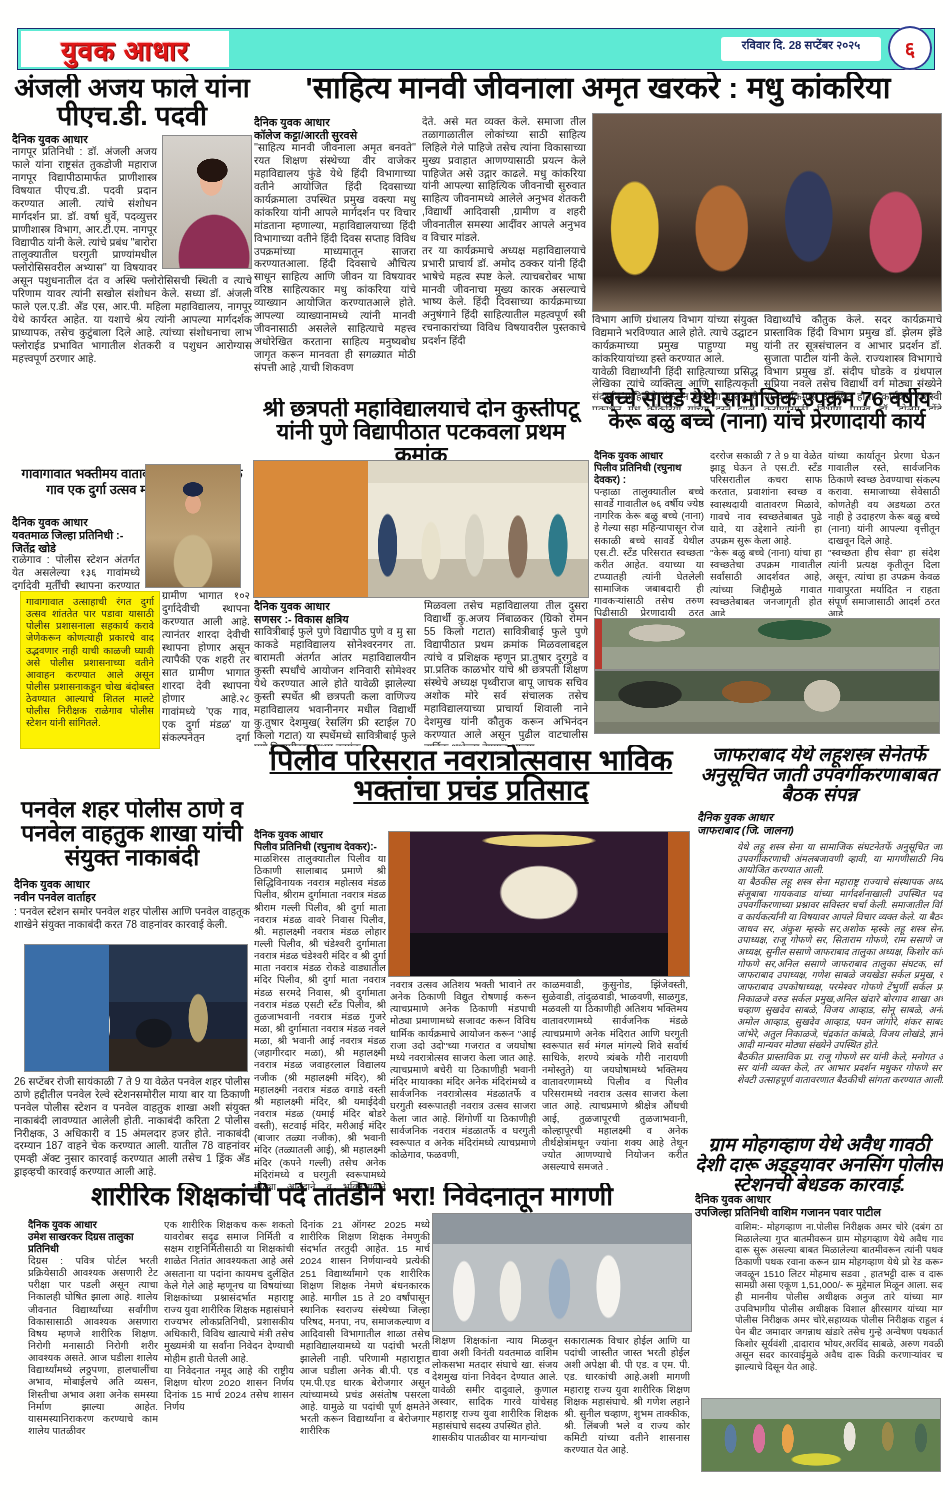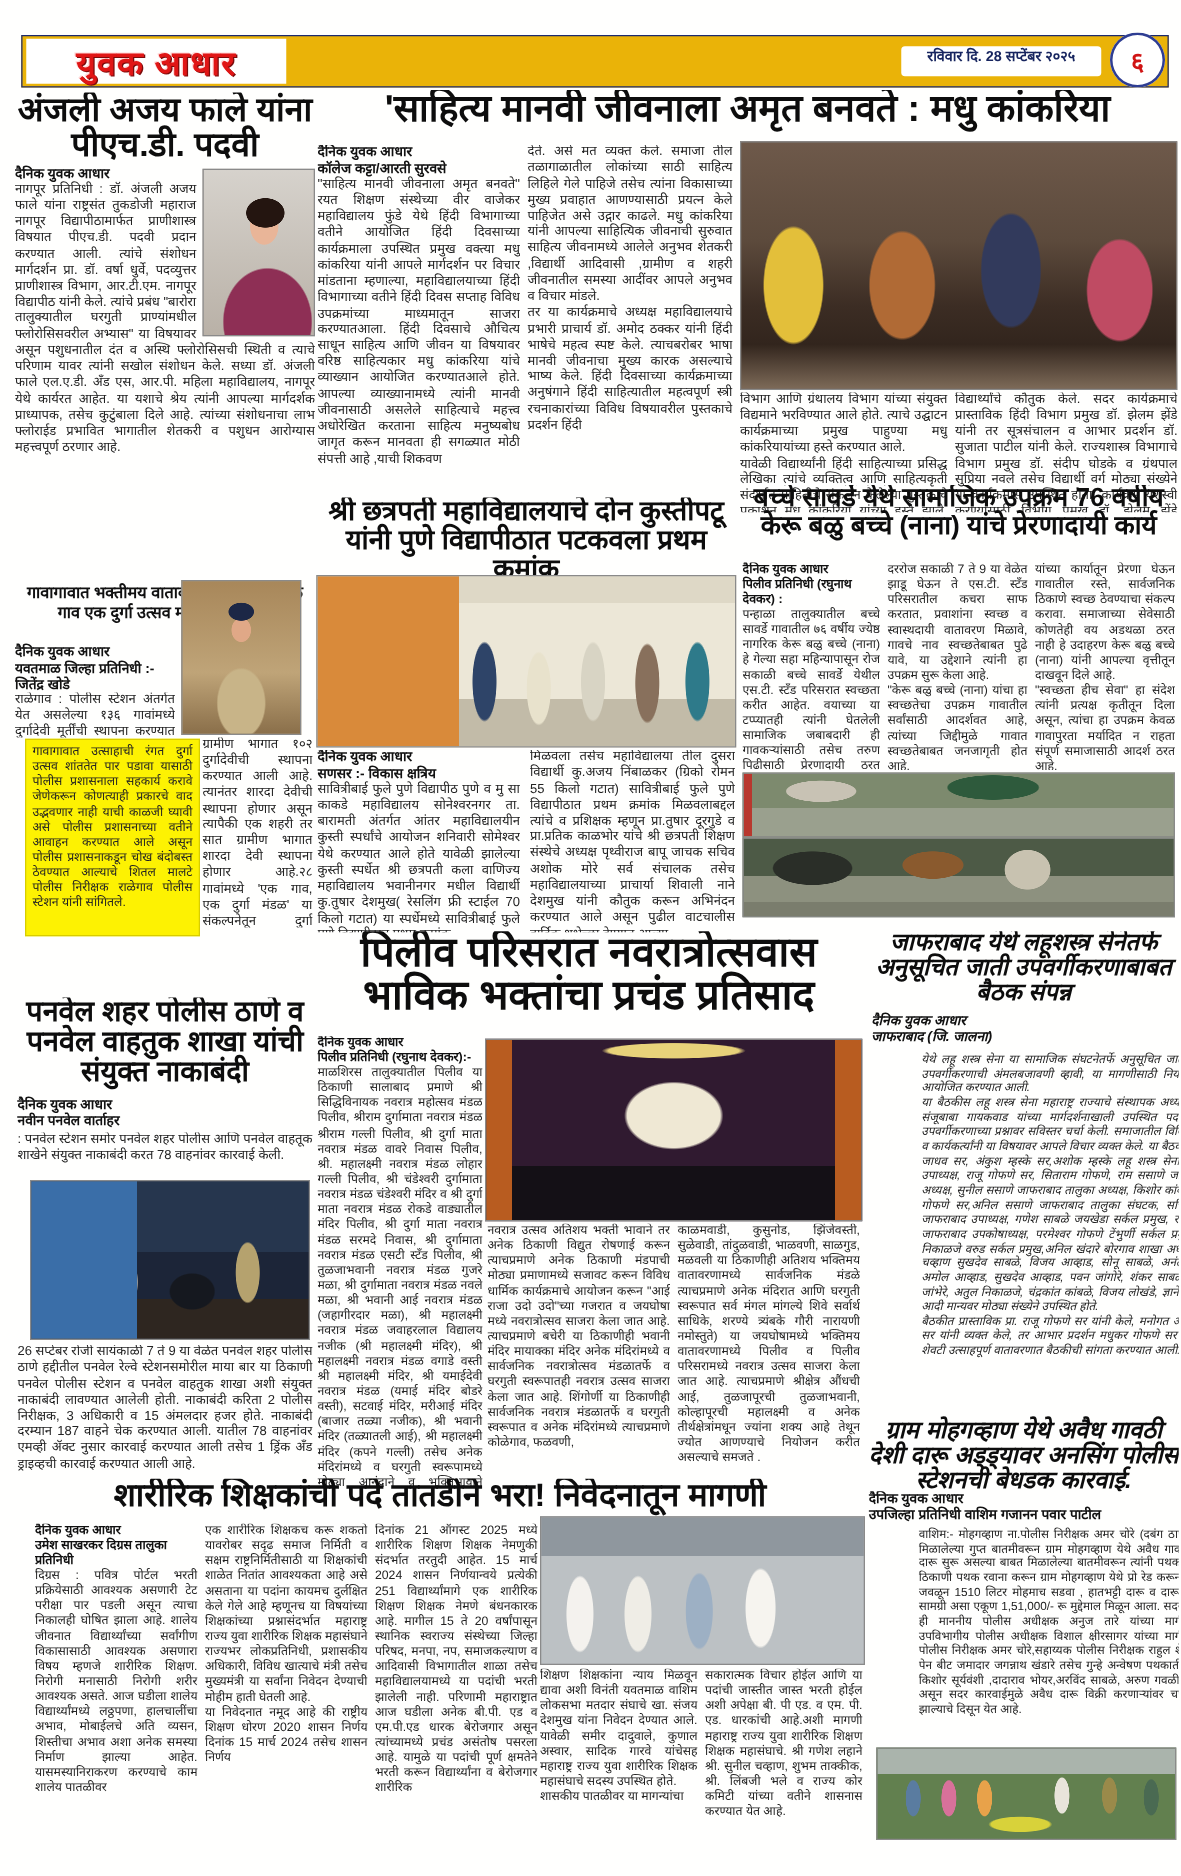--- a/index.html
+++ b/index.html
@@ -1,20 +1,20 @@
 <!DOCTYPE html>
 <html><head>
 <meta charset="utf-8">
 <style>
   html,body{margin:0;padding:0;background:#e8e8e6;}
   .page{position:relative;width:945px;height:1501px;background:#fffffe;margin:0 auto;
         font-family:"Liberation Sans","DejaVu Sans",sans-serif;color:#1a1a1a;overflow:hidden;}
   .abs{position:absolute;}
   
-  .mast-band{background:#eab308;border:1px solid #1c2a6e;}
+  .mast-band{background:#5eead4;border:1px solid #1c2a6e;}
   .logo-box{background:#ffffff;display:flex;align-items:center;justify-content:center;}
   .logo-text{color:#e01616;font-size:27px;font-weight:bold;letter-spacing:1px;
              text-shadow:1px 1px 0 #7a0c0c, -1px -1px 0 #ffd9d9;}
   .date-box{background:#ffffff;border-radius:3px;display:flex;align-items:flex-start;justify-content:center;
             font-size:11.5px;font-weight:bold;color:#17255f;}
   .page-circle{background:#ffffff;border-radius:50%;display:flex;align-items:center;justify-content:center;
                color:#d01414;font-size:20px;font-weight:bold;box-shadow:0 0 0 2px #2e3d92 inset;}
   
   .article{position:absolute;overflow:hidden;}
   .headline{font-weight:bold;color:#0d0d0d;text-align:center;line-height:1.04;margin:0;
@@ -112,21 +112,21 @@
   <section class="article" style="left:12px;top:74px;width:240px;height:334px;">
     <h2 class="headline" style="font-size:27px;">अंजली अजय फाले यांना पीएच.डी. पदवी</h2>
     <div style="margin-top:3px;">
       <div class="photo ph-anjali" style="position:relative;float:right;width:88px;height:132px;margin:2px 0 3px 5px;"></div>
       <div class="byline">दैनिक युवक आधार</div>
       <div class="body-text">नागपूर प्रतिनिधी : डॉ. अंजली अजय फाले यांना राष्ट्रसंत तुकडोजी महाराज नागपूर विद्यापीठामार्फत प्राणीशास्त्र विषयात पीएच.डी. पदवी प्रदान करण्यात आली. त्यांचे संशोधन मार्गदर्शन प्रा. डॉ. वर्षा धुर्वे, पदव्युत्तर प्राणीशास्त्र विभाग, आर.टी.एम. नागपूर विद्यापीठ यांनी केले. त्यांचे प्रबंध "बारोरा तालुक्यातील घरगुती प्राण्यांमधील फ्लोरोसिसवरील अभ्यास" या विषयावर असून पशुधनातील दंत व अस्थि फ्लोरोसिसची स्थिती व त्याचे परिणाम यावर त्यांनी सखोल संशोधन केले. सध्या डॉ. अंजली फाले एल.ए.डी. अँड एस, आर.पी. महिला महाविद्यालय, नागपूर येथे कार्यरत आहेत. या यशाचे श्रेय त्यांनी आपल्या मार्गदर्शक प्राध्यापक, तसेच कुटुंबाला दिले आहे. त्यांच्या संशोधनाचा लाभ फ्लोराईड प्रभावित भागातील शेतकरी व पशुधन आरोग्यास महत्त्वपूर्ण ठरणार आहे.</div>
     </div>
   </section>
 
   <section class="article" style="left:254px;top:72px;width:688px;height:338px;">
-    <h2 class="headline" style="font-size:30px;">'साहित्य मानवी जीवनाला अमृत बनवते : मधु कांकरिया</h2>
+    <h2 class="headline" style="font-size:30px;">'साहित्य मानवी जीवनाला अमृत खरकरे : मधु कांकरिया</h2>
     <div class="abs" style="left:0;top:44px;width:162px;height:294px;overflow:hidden;">
       <div class="byline">दैनिक युवक आधार</div>
       <div class="byline">कॉलेज कट्टा/आरती सुरवसे</div>
       <div class="body-text">''साहित्य मानवी जीवनाला अमृत बनवते'' रयत शिक्षण संस्थेच्या वीर वाजेकर महाविद्यालय फुंडे येथे हिंदी विभागाच्या वतीने आयोजित हिंदी दिवसाच्या कार्यक्रमाला उपस्थित प्रमुख वक्त्या मधु कांकरिया यांनी आपले मार्गदर्शन पर विचार मांडताना म्हणाल्या, महाविद्यालयाच्या हिंदी विभागाच्या वतीने हिंदी दिवस सप्ताह विविध उपक्रमांच्या माध्यमातून साजरा करण्यातआला. हिंदी दिवसाचे औचित्य साधून साहित्य आणि जीवन या विषयावर वरिष्ठ साहित्यकार मधु कांकरिया यांचे व्याख्यान आयोजित करण्यातआले होते. आपल्या व्याख्यानामध्ये त्यांनी मानवी जीवनासाठी असलेले साहित्याचे महत्त्व अधोरेखित करताना साहित्य मनुष्यबोध जागृत करून मानवता ही सगळ्यात मोठी संपत्ती आहे ,याची शिकवण</div>
     </div>
     <div class="abs body-text" style="left:168px;top:44px;width:164px;height:294px;overflow:hidden;">देते. असे मत व्यक्त केले. समाजा तील तळागाळातील लोकांच्या साठी साहित्य लिहिले गेले पाहिजे तसेच त्यांना विकासाच्या मुख्य प्रवाहात आणण्यासाठी प्रयत्न केले पाहिजेत असे उद्गार काढले. मधु कांकरिया यांनी आपल्या साहित्यिक जीवनाची सुरुवात साहित्य जीवनामध्ये आलेले अनुभव शेतकरी ,विद्यार्थी आदिवासी ,ग्रामीण व शहरी जीवनातील समस्या आदींवर आपले अनुभव व विचार मांडले.
 तर या कार्यक्रमाचे अध्यक्ष महाविद्यालयाचे प्रभारी प्राचार्य डॉ. अमोद ठक्कर यांनी हिंदी भाषेचे महत्व स्पष्ट केले. त्याचबरोबर भाषा मानवी जीवनाचा मुख्य कारक असल्याचे भाष्य केले. हिंदी दिवसाच्या कार्यक्रमाच्या अनुषंगाने हिंदी साहित्यातील महत्वपूर्ण स्त्री रचनाकारांच्या विविध विषयावरील पुस्तकाचे प्रदर्शन हिंदी</div>
     <div class="photo ph-event" style="left:338px;top:41px;width:348px;height:197px;"></div>
     <div class="abs body-text" style="left:338px;top:242px;width:166px;height:96px;overflow:hidden;">विभाग आणि ग्रंथालय विभाग यांच्या संयुक्त विद्यमाने भरविण्यात आले होते. त्याचे उद्घाटन कार्यक्रमाच्या प्रमुख पाहुण्या मधु कांकरियायांच्या हस्ते करण्यात आले.
 यावेळी विद्यार्थ्यांनी हिंदी साहित्याच्या प्रसिद्ध लेखिका त्यांचे व्यक्तित्व आणि साहित्यकृती संदर्भात माहितीचे संकलन केलेल्या पुस्तकाचे प्रकाशन मधु कांकरिया यांच्या हस्ते झाले. विद्यार्थ्यांसाठी तसेच एकूणच हिंदी भाषेच्या प्रसारासाठी राबविल्या गेलेल्या या विशेष उपक्रमाबद्दल त्यांनी</div>
@@ -179,21 +179,21 @@
     <div class="abs" style="left:2px;top:80px;width:236px;">
       <div class="byline">दैनिक युवक आधार</div>
       <div class="byline">नवीन पनवेल वार्ताहर</div>
     </div>
     <div class="abs body-text" style="left:2px;top:108px;width:236px;height:36px;overflow:hidden;">: पनवेल स्टेशन समोर पनवेल शहर पोलीस आणि पनवेल वाहतूक शाखेने संयुक्त नाकाबंदी करत 78 वाहनांवर कारवाई केली.</div>
     <div class="photo ph-night" style="left:12px;top:146px;width:222px;height:126px;"></div>
     <div class="abs body-text" style="left:2px;top:278px;width:236px;height:118px;overflow:hidden;">26 सप्टेंबर रोजी सायंकाळी 7 ते 9 या वेळेत पनवेल शहर पोलीस ठाणे हद्दीतील पनवेल रेल्वे स्टेशनसमोरील माया बार या ठिकाणी पनवेल पोलीस स्टेशन व पनवेल वाहतुक शाखा अशी संयुक्त नाकाबंदी लावण्यात आलेली होती. नाकाबंदी करिता 2 पोलीस निरीक्षक, 3 अधिकारी व 15 अंमलदार हजर होते. नाकाबंदी दरम्यान 187 वाहने चेक करण्यात आली. यातील 78 वाहनांवर एमव्ही ॲक्ट नुसार कारवाई करण्यात आली तसेच 1 ड्रिंक अँड ड्राइव्हची कारवाई करण्यात आली आहे.</div>
   </section>
 
   <section class="article" style="left:252px;top:745px;width:438px;height:448px;">
-    <h2 class="headline" style="font-size:33px;">पिलीव परिसरात नवरात्रोत्सवास भाविक भक्तांचा प्रचंड प्रतिसाद</h2>
+    <h2 class="headline" style="font-size:29px;text-decoration:underline;">पिलीव परिसरात नवरात्रोत्सवास भाविक भक्तांचा प्रचंड प्रतिसाद</h2>
     <div class="abs" style="left:2px;top:84px;width:132px;height:362px;overflow:hidden;">
       <div class="byline" style="font-size:10px;">दैनिक युवक आधार</div>
       <div class="byline" style="font-size:10px;">पिलीव प्रतिनिधी (रघुनाथ देवकर):-</div>
       <div class="body-text small">माळशिरस तालुक्यातील पिलीव या ठिकाणी सालाबाद प्रमाणे श्री सिद्धिविनायक नवरात्र महोत्सव मंडळ पिलीव, श्रीराम दुर्गामाता नवरात्र मंडळ श्रीराम गल्ली पिलीव, श्री दुर्गा माता नवरात्र मंडळ वावरे निवास पिलीव, श्री. महालक्ष्मी नवरात्र मंडळ लोहार गल्ली पिलीव, श्री चंडेश्वरी दुर्गामाता नवरात्र मंडळ चंडेश्वरी मंदिर व श्री दुर्गा माता नवरात्र मंडळ रोकडे वाड्यातील मंदिर पिलीव, श्री दुर्गा माता नवरात्र मंडळ सरमदे निवास, श्री दुर्गामाता नवरात्र मंडळ एसटी स्टँड पिलीव, श्री तुळजाभवानी नवरात्र मंडळ गुजरे मळा, श्री दुर्गामाता नवरात्र मंडळ नवले मळा, श्री भवानी आई नवरात्र मंडळ (जहागीरदार मळा), श्री महालक्ष्मी नवरात्र मंडळ जवाहरलाल विद्यालय नजीक (श्री महालक्ष्मी मंदिर), श्री महालक्ष्मी नवरात्र मंडळ वगाडे वस्ती श्री महालक्ष्मी मंदिर, श्री यमाईदेवी नवरात्र मंडळ (यमाई मंदिर बोडरे वस्ती), सटवाई मंदिर, मरीआई मंदिर (बाजार तळ्या नजीक), श्री भवानी मंदिर (तळ्यातली आई), श्री महालक्ष्मी मंदिर (कपने गल्ली) तसेच अनेक मंदिरांमध्ये व घरगुती स्वरूपामध्ये मोठ्या आनंदाने व भक्तिभावाने घटस्थापना करून</div>
     </div>
     <div class="photo ph-navratri" style="left:136px;top:86px;width:300px;height:144px;"></div>
     <div class="abs body-text small" style="left:138px;top:234px;width:146px;height:212px;overflow:hidden;">नवरात्र उत्सव अतिशय भक्ती भावाने तर अनेक ठिकाणी विद्युत रोषणाई करून त्याचप्रमाणे अनेक ठिकाणी मंडपाची मोठ्या प्रमाणामध्ये सजावट करून विविध धार्मिक कार्यक्रमाचे आयोजन करून "आई राजा उदो उदो"च्या गजरात व जयघोषा मध्ये नवरात्रोत्सव साजरा केला जात आहे. त्याचप्रमाणे बचेरी या ठिकाणीही भवानी मंदिर मायाक्का मंदिर अनेक मंदिरांमध्ये व सार्वजनिक नवरात्रोत्सव मंडळातर्फे व घरगुती स्वरूपातही नवरात्र उत्सव साजरा केला जात आहे. शिंगोर्णी या ठिकाणीही सार्वजनिक नवरात्र मंडळातर्फे व घरगुती स्वरूपात व अनेक मंदिरांमध्ये त्याचप्रमाणे कोळेगाव, फळवणी,</div>
     <div class="abs body-text small" style="left:290px;top:234px;width:146px;height:212px;overflow:hidden;">काळमवाडी, कुसुनोड, झिंजेवस्ती, सुळेवाडी, तांदुळवाडी, भाळवणी, साळगुड, मळवली या ठिकाणीही अतिशय भक्तिमय वातावरणामध्ये सार्वजनिक मंडळे त्याचप्रमाणे अनेक मंदिरात आणि घरगुती स्वरूपात सर्व मंगल मांगल्ये शिवे सर्वार्थ साधिके, शरण्ये त्र्यंबके गौरी नारायणी नमोस्तुते) या जयघोषामध्ये भक्तिमय वातावरणामध्ये पिलीव व पिलीव परिसरामध्ये नवरात्र उत्सव साजरा केला जात आहे. त्याचप्रमाणे श्रीक्षेत्र औंधची आई, तुळजापूरची तुळजाभवानी, कोल्हापूरची महालक्ष्मी व अनेक तीर्थक्षेत्रांमधून ज्यांना शक्य आहे तेथून ज्योत आणण्याचे नियोजन करीत असल्याचे समजते .</div>
   </section>
 

